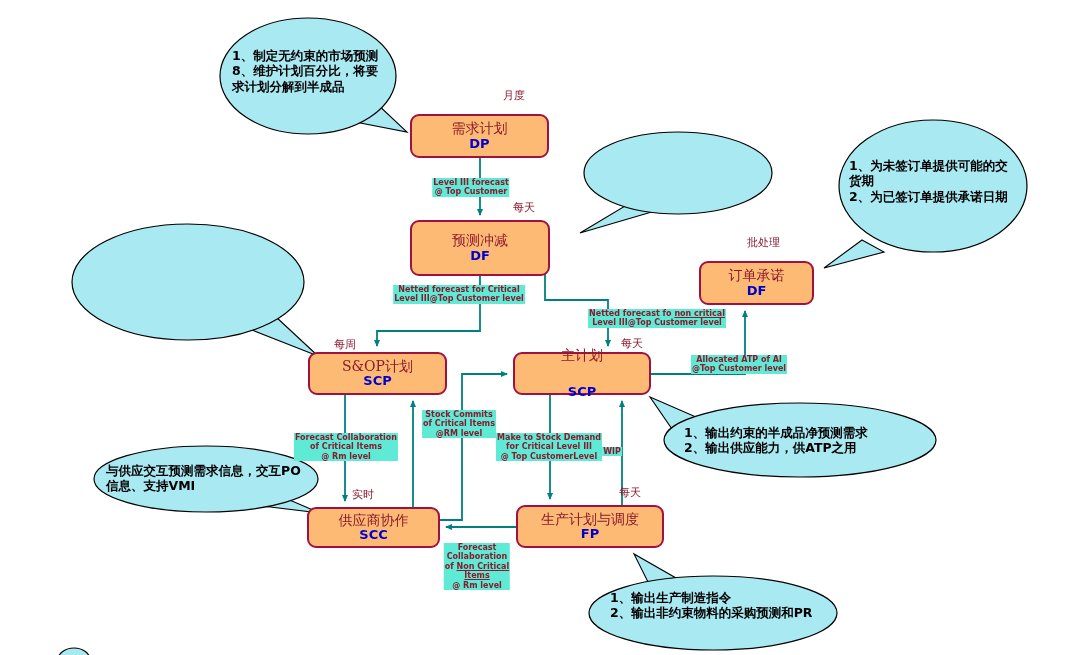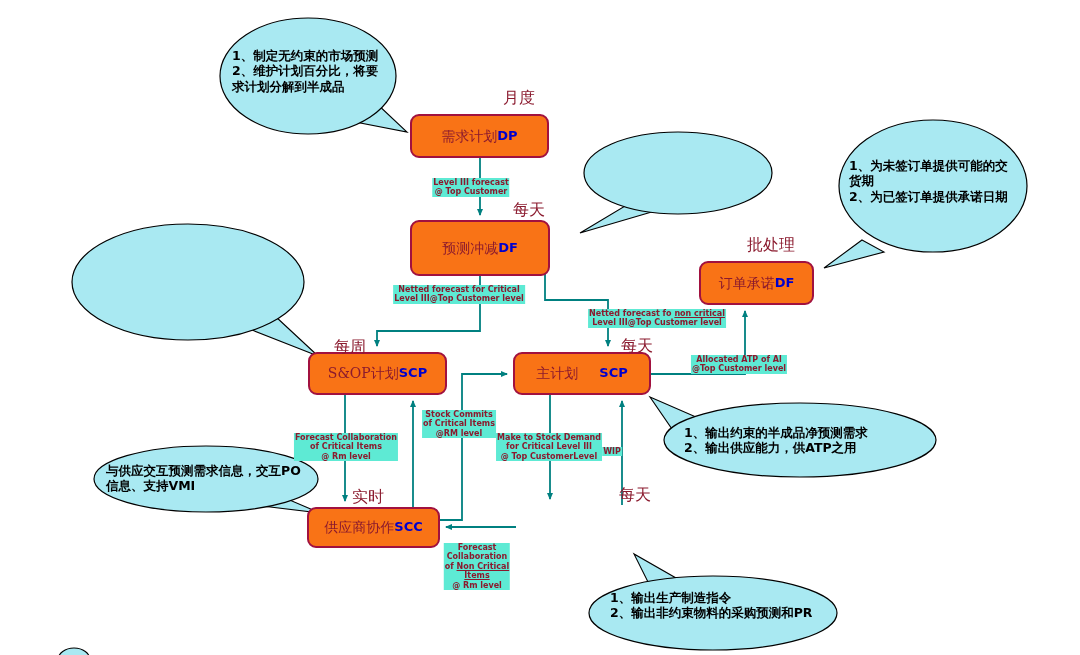--- a/index.html
+++ b/index.html
@@ -1,24 +1,24 @@
 <!DOCTYPE html>
 <html><head>
 <meta charset="utf-8">
 <style>
   * { margin:0; padding:0; box-sizing:border-box; }
   body { font-family:"DejaVu Sans", sans-serif; background:#ffffff; }
   .canvas { position:relative; width:1080px; height:655px; background:#ffffff; overflow:hidden; }
   svg.layer { position:absolute; left:0; top:0; z-index:0; }
-  .node { position:absolute; background:#f97316; border:2px solid #a1113f; border-radius:9px;
-          display:flex; flex-direction:row; align-items:center; justify-content:center;
+  .node { position:absolute; background:#fdba74; border:2px solid #a1113f; border-radius:9px;
+          display:flex; flex-direction:column; align-items:center; justify-content:center;
           line-height:1.15; z-index:2; }
   .node-title { font-family:"DejaVu Serif", serif; font-size:14px; color:#8b1a2e; }
   .node-code  { font-size:13px; font-weight:bold; color:#0000cd; }
-  .freq { position:absolute; font-family:"DejaVu Serif", serif; font-size:16px; color:#8b1a2e; z-index:2; }
+  .freq { position:absolute; font-family:"DejaVu Serif", serif; font-size:11px; color:#8b1a2e; z-index:2; }
   .edge-label { position:absolute; transform:translateX(-50%); font-size:8px; font-weight:bold;
                 color:#8b1a2e; text-align:center; white-space:pre-line; background:#5eead4;
                 line-height:1.18; z-index:1; padding:0 1px; }
   .edge-label .u { text-decoration:underline; }
   .bubble-text { position:absolute; font-size:12.5px; font-weight:bold; color:#000000;
                  white-space:pre-line; line-height:1.22; z-index:2; }
 </style>
 </head>
 <body>
 
@@ -106,20 +106,24 @@
     <div class="node-code">SCP</div>
   </div>
   <div class="freq" style="left:621px; top:336px;">每天</div>
 
   <div class="node" style="left:307px; top:507px; width:133px; height:41px;">
     <div class="node-title">供应商协作</div>
     <div class="node-code">SCC</div>
   </div>
   <div class="freq" style="left:352px; top:487px;">实时</div>
 
+  <div class="node" style="left:516px; top:505px; width:148px; height:43px;">
+    <div class="node-title">生产计划与调度</div>
+    <div class="node-code">FP</div>
+  </div>
   <div class="freq" style="left:619px; top:485px;">每天</div>
 
   <div class="edge-label" style="left:471px; top:178px;">Level III forecast
 @ Top Customer</div>
 
   <div class="edge-label" style="left:459px; top:285px;">Netted forecast for Critical
 Level III@Top Customer level</div>
 
   <div class="edge-label" style="left:657px; top:309px;"><span>Netted forecast fo </span><span class="u">non critical</span><span>
 Level III@Top Customer level</span></div>
@@ -141,21 +145,21 @@
 
   <div class="edge-label" style="left:612px; top:447px;">WIP</div>
 
   <div class="edge-label" style="left:477px; top:543px;"><span>Forecast
 Collaboration
 of </span><span class="u">Non Critical</span><span>
 </span><span class="u">Items</span><span>
 @ Rm level</span></div>
 
   <div class="bubble-text" style="left:232px; top:48px;  width:155px;">1、制定无约束的市场预测
-2、维护计划百分比，将要求计划分解到半成品</div>
+8、维护计划百分比，将要求计划分解到半成品</div>
 
 
   <div class="bubble-text" style="left:849px; top:158px; width:168px;">1、为未签订单提供可能的交货期
 2、为已签订单提供承诺日期</div>
 
 
   <div class="bubble-text" style="left:106px; top:463px; width:200px;">与供应交互预测需求信息，交互PO信息、支持VMI</div>
 
   <div class="bubble-text" style="left:684px; top:425px; width:236px;">1、输出约束的半成品净预测需求
 2、输出供应能力，供ATP之用</div>

